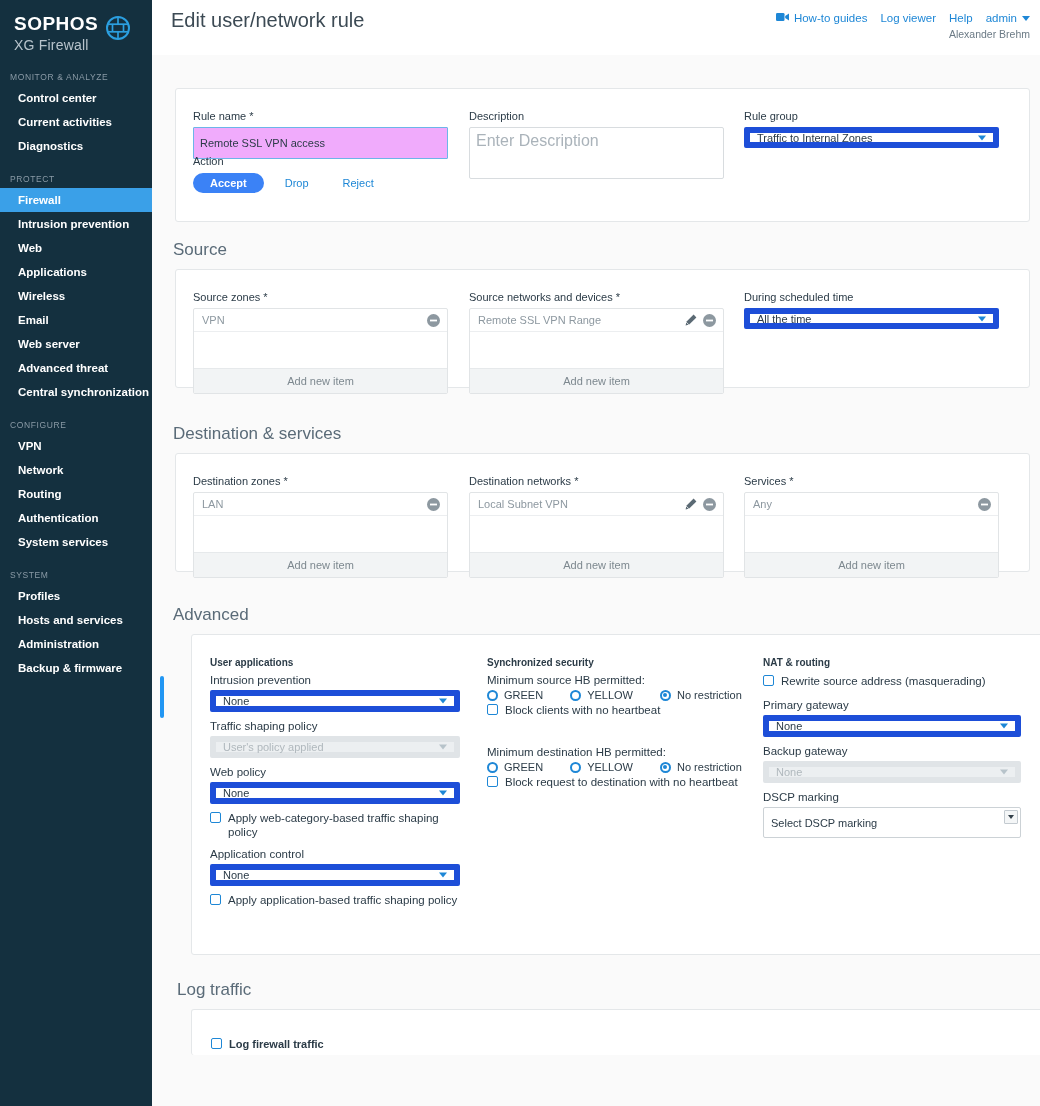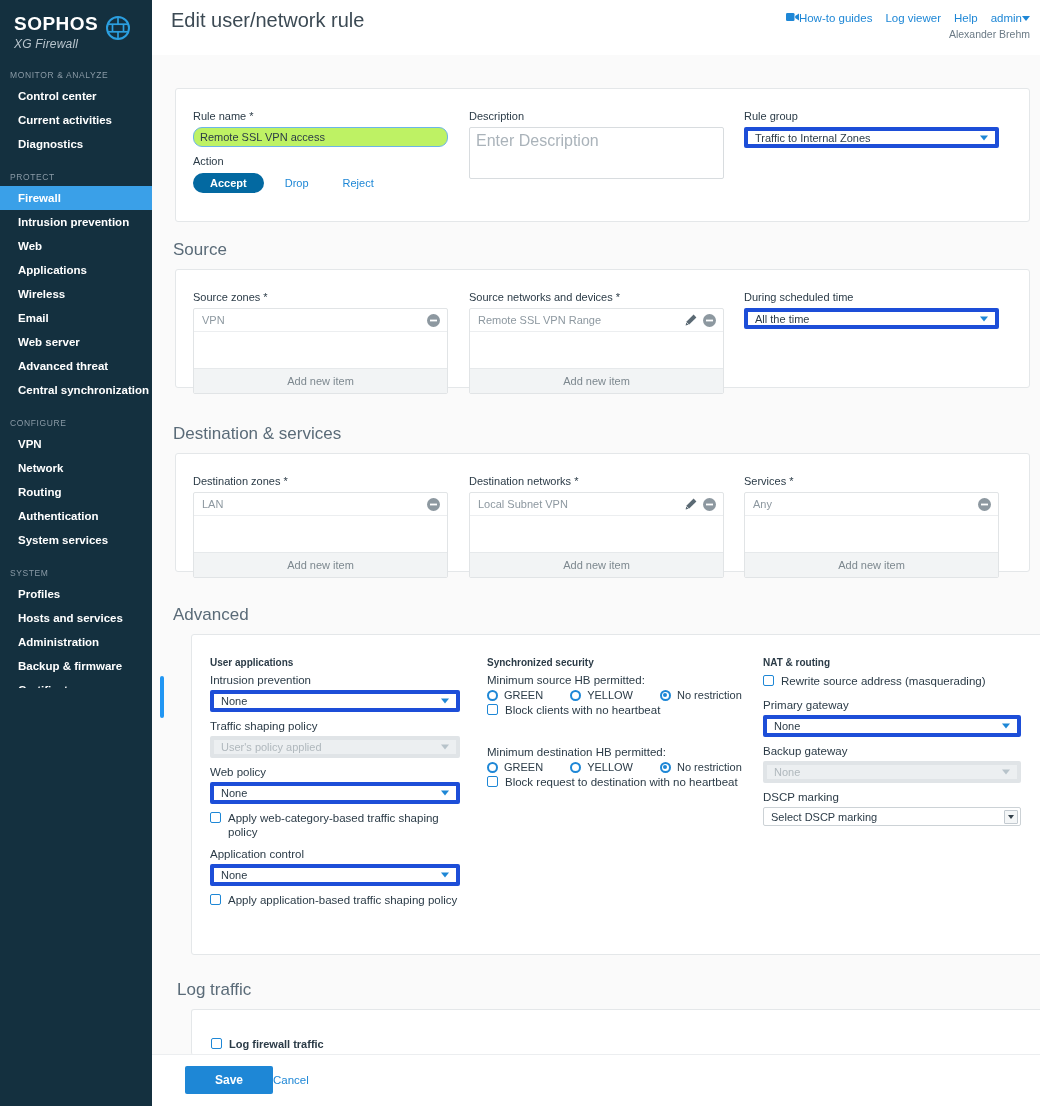--- a/index.html
+++ b/index.html
@@ -18,21 +18,21 @@
     position:absolute; left:0; top:0; width:152px; height:688px;
     background:#14303f;
     overflow:hidden;
   }
   #sidebar-bottom-fill {
     position:absolute; left:0; top:688px; width:152px; height:418px;
     background:#14303f;
   }
   .logo-wrap { padding:14px 0 0 14px; display:flex; align-items:flex-start; }
   .logo-text { color:#ffffff; font-size:19px; font-weight:bold; letter-spacing:0.5px; line-height:20px; }
-  .logo-sub { color:#b8c4cc; font-size:12px; margin-top:3px; letter-spacing:0.2px;font-style:italic; }
+  .logo-sub { color:#b8c4cc; font-size:14px; margin-top:3px; letter-spacing:0.2px; }
   .logo-mark { margin-left:7px; margin-top:1px; }
 
   .nav-group-label {
     color:#8a9aa6; font-size:8.5px; letter-spacing:0.6px;
     padding:0 0 4px 10px; text-transform:uppercase;
   }
   .nav-item {
     color:#ffffff; font-size:11.5px; font-weight:bold;
     padding:5.5px 0 5.5px 18px; cursor:pointer; line-height:13px;
   }
@@ -52,21 +52,21 @@
   #page-title {
     position:absolute; left:19px; top:9px;
     font-size:20px; color:#3c4a54; font-weight:normal;
   }
   #topnav {
     position:absolute; right:10px; top:12px;
     display:flex; align-items:center; gap:13px;
     font-size:11.5px;
   }
   #topnav a { color:#1e87d6; text-decoration:none; }
-  #topnav .with-icon { display:flex; align-items:flex-end; }
+  #topnav .with-icon { display:flex; align-items:flex-end; gap:5px; }
   #username {
     position:absolute; right:10px; top:28px;
     font-size:10.5px; color:#6b7a85;
   }
 
   
   #scroll-indicator {
     position:absolute; left:8px; top:676px; width:4px; height:42px;
     background:#2196f3; border-radius:2px;
   }
@@ -79,68 +79,68 @@
   .card {
     background:#ffffff;
     border:1px solid #e4e7e9;
     border-radius:3px;
     position:relative;
   }
 
   .fld-label { font-size:11px; color:#2b3b47; margin-bottom:5px; display:block; }
 
   .txt-input {
-    width:100%; height:20px;
-    border:1px solid #6cb5e8; border-radius:9px;
-    background:#bef264; font-size:11px; color:#2b3b47;
+    width:100%; height:32px;
+    border:1px solid #6cb5e8; border-radius:1px;
+    background:#f0abfc; font-size:11px; color:#2b3b47;
     padding:2px 6px;
     font-family:"Liberation Sans", sans-serif;
   }
   textarea.txt-area {
     width:100%; height:52px;
     border:1px solid #d8dcdf; border-radius:2px;
     background:#fff; font-size:16px; color:#9aa5ad;
     padding:4px 6px; resize:none;
     font-family:"Liberation Sans", sans-serif;
   }
   textarea.txt-area::placeholder { color:#aab3ba; }
 
   .sel {
     width:100%; height:21px;
-    border:4px solid #1d4ed8; border-radius:2px;
+    border:6px solid #1d4ed8; border-radius:2px;
     background:#ffffff; font-size:11px; color:#2b3b47;
     padding:1px 20px 1px 7px;
     display:flex; align-items:center;
     position:relative; cursor:pointer;
   }
   .sel .caret {
     position:absolute; right:7px; top:50%; transform:translateY(-50%);
     width:0; height:0; border-left:4px solid transparent;
     border-right:4px solid transparent; border-top:5px solid #1e87d6;
   }
   .sel.disabled { background:#eceff1; color:#b0b8bd; border-color:#e0e4e7; }
   .sel.disabled .caret { border-top-color:#b7c3ca; }
   .sel.native {
-    border:1px solid #ccd2d6; height:19px;
+    border:1px solid #ccd2d6; height:31px;
   }
   .sel.native .nativebtn {
     position:absolute; right:2px; top:1.5px; width:14px; height:14px;
     background:#f4f6f7; border:1px solid #c3cad0; border-radius:1px;
     display:flex; align-items:center; justify-content:center;
   }
   .sel.native .nativebtn i {
     width:0; height:0; border-left:3px solid transparent;
     border-right:3px solid transparent; border-top:4px solid #33404a;
     display:block;
   }
 
   
   .action-row { display:flex; align-items:center; gap:8px; margin-top:6px; }
   .pill {
-    background:#0369a1; color:#ffffff; font-size:11px; font-weight:bold;
+    background:#3b82f6; color:#ffffff; font-size:11px; font-weight:bold;
     border-radius:11px; padding:4px 17px; border:none; cursor:pointer;
     font-family:"Liberation Sans", sans-serif;
   }
   .pill-link {
     color:#1e87d6; font-size:11px; padding:4px 13px; cursor:pointer;
   }
 
   
   .listbox {
     border:1px solid #e1e4e6; border-radius:2px; background:#ffffff;
@@ -543,18 +543,14 @@
   </div>
 
   <div class="section-title" style="position:absolute; left:4px; top:980px;">Log traffic</div>
   <div class="card" style="position:absolute; left:39px; top:1009px; width:870px; height:46px; border-bottom:none;">
     <div class="cb-row" style="position:absolute; left:19px; top:20px;">
       <span class="cb"></span>
       <span class="cb-label" style="font-weight:bold; font-size:11px;">Log firewall traffic</span>
     </div>
   </div>
 
-  <div id="footer-bar">
-    <button class="btn-save">Save</button>
-    <span class="btn-cancel">Cancel</span>
-  </div>
 
 </div>
 
 </body></html>

